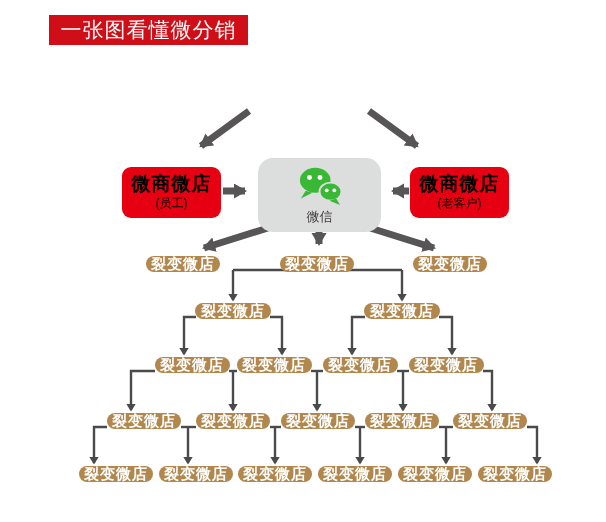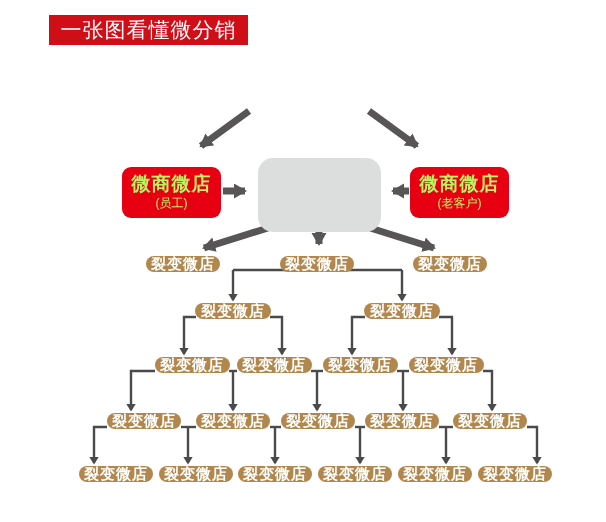--- a/index.html
+++ b/index.html
@@ -19,21 +19,21 @@
     background:var(--banner_red,#cf0e18);color:#fff;font-size:21px;line-height:30px;
     text-align:center;letter-spacing:1px;}
 
   
   .root{position:absolute;left:232px;top:65px;width:154px;height:44px;border-radius:22px;
     background:var(--root_gray,#595757);color:#fff;font-size:25px;font-weight:bold;
     letter-spacing:3px;display:flex;align-items:center;justify-content:center;}
 
   
   .rednode{position:absolute;width:99px;height:51px;border-radius:9px;
-    background:var(--node_red,#e60012);color:#bef264;display:flex;flex-direction:column;
+    background:var(--node_red,#e60012);color:#000000;display:flex;flex-direction:column;
     align-items:center;justify-content:center;line-height:1.1;}
   .rednode .t{font-size:19px;font-weight:bold;letter-spacing:1px;}
   .rednode .s{font-size:12px;margin-top:2px;}
   .red-left{left:122px;top:167px;}
   .red-right{left:410px;top:167px;}
 
   
   .hub{position:absolute;left:258px;top:158px;width:123px;height:74px;border-radius:15px;
     background:var(--hub_gray,#dcdddd);display:flex;align-items:flex-start;
     justify-content:center;gap:8px;padding-top:7px;box-sizing:border-box;}
@@ -110,20 +110,35 @@
     <span class="t">微商微店</span>
     <span class="s">(员工)</span>
   </div>
 
   <div class="rednode red-right">
     <span class="t">微商微店</span>
     <span class="s">(老客户)</span>
   </div>
 
   <div class="hub">
+    <div class="icon-group">
+      <svg width="48" height="42" viewBox="0 0 50 44">
+        <g>
+          <ellipse cx="20" cy="16" rx="16" ry="13" class="wx-fill" fill="#38b835"></ellipse>
+          <polygon points="10,27 5,35 17,29" class="wx-fill" fill="#38b835"></polygon>
+          <circle cx="14" cy="13" r="2.6" fill="#ffffff"></circle>
+          <circle cx="25" cy="13" r="2.6" fill="#ffffff"></circle>
+          <ellipse cx="36" cy="28" rx="11.5" ry="9.5" class="wx-fill" stroke="#dcdddd" stroke-width="2" fill="#38b835"></ellipse>
+          <polygon points="42,35 46,42 35,37.5" class="wx-fill" fill="#38b835"></polygon>
+          <circle cx="32" cy="26.5" r="2" fill="#ffffff"></circle>
+          <circle cx="40" cy="26.5" r="2" fill="#ffffff"></circle>
+        </g>
+      </svg>
+      <span class="icon-label">微信</span>
+    </div>
   </div>
 
 <div class="fission" style="left: 146px; top: 256px; width: 74px;">裂变微店</div>
     <div class="fission" style="left: 280px; top: 256px; width: 74px;">裂变微店</div>
     <div class="fission" style="left: 413px; top: 256px; width: 74px;">裂变微店</div>
     <div class="fission" style="left: 195px; top: 303px; width: 76px;">裂变微店</div>
     <div class="fission" style="left: 364px; top: 303px; width: 76px;">裂变微店</div>
     <div class="fission" style="left: 154.5px; top: 357px; width: 75px;">裂变微店</div>
     <div class="fission" style="left: 236.5px; top: 357px; width: 75px;">裂变微店</div>
     <div class="fission" style="left: 322.5px; top: 357px; width: 75px;">裂变微店</div>

